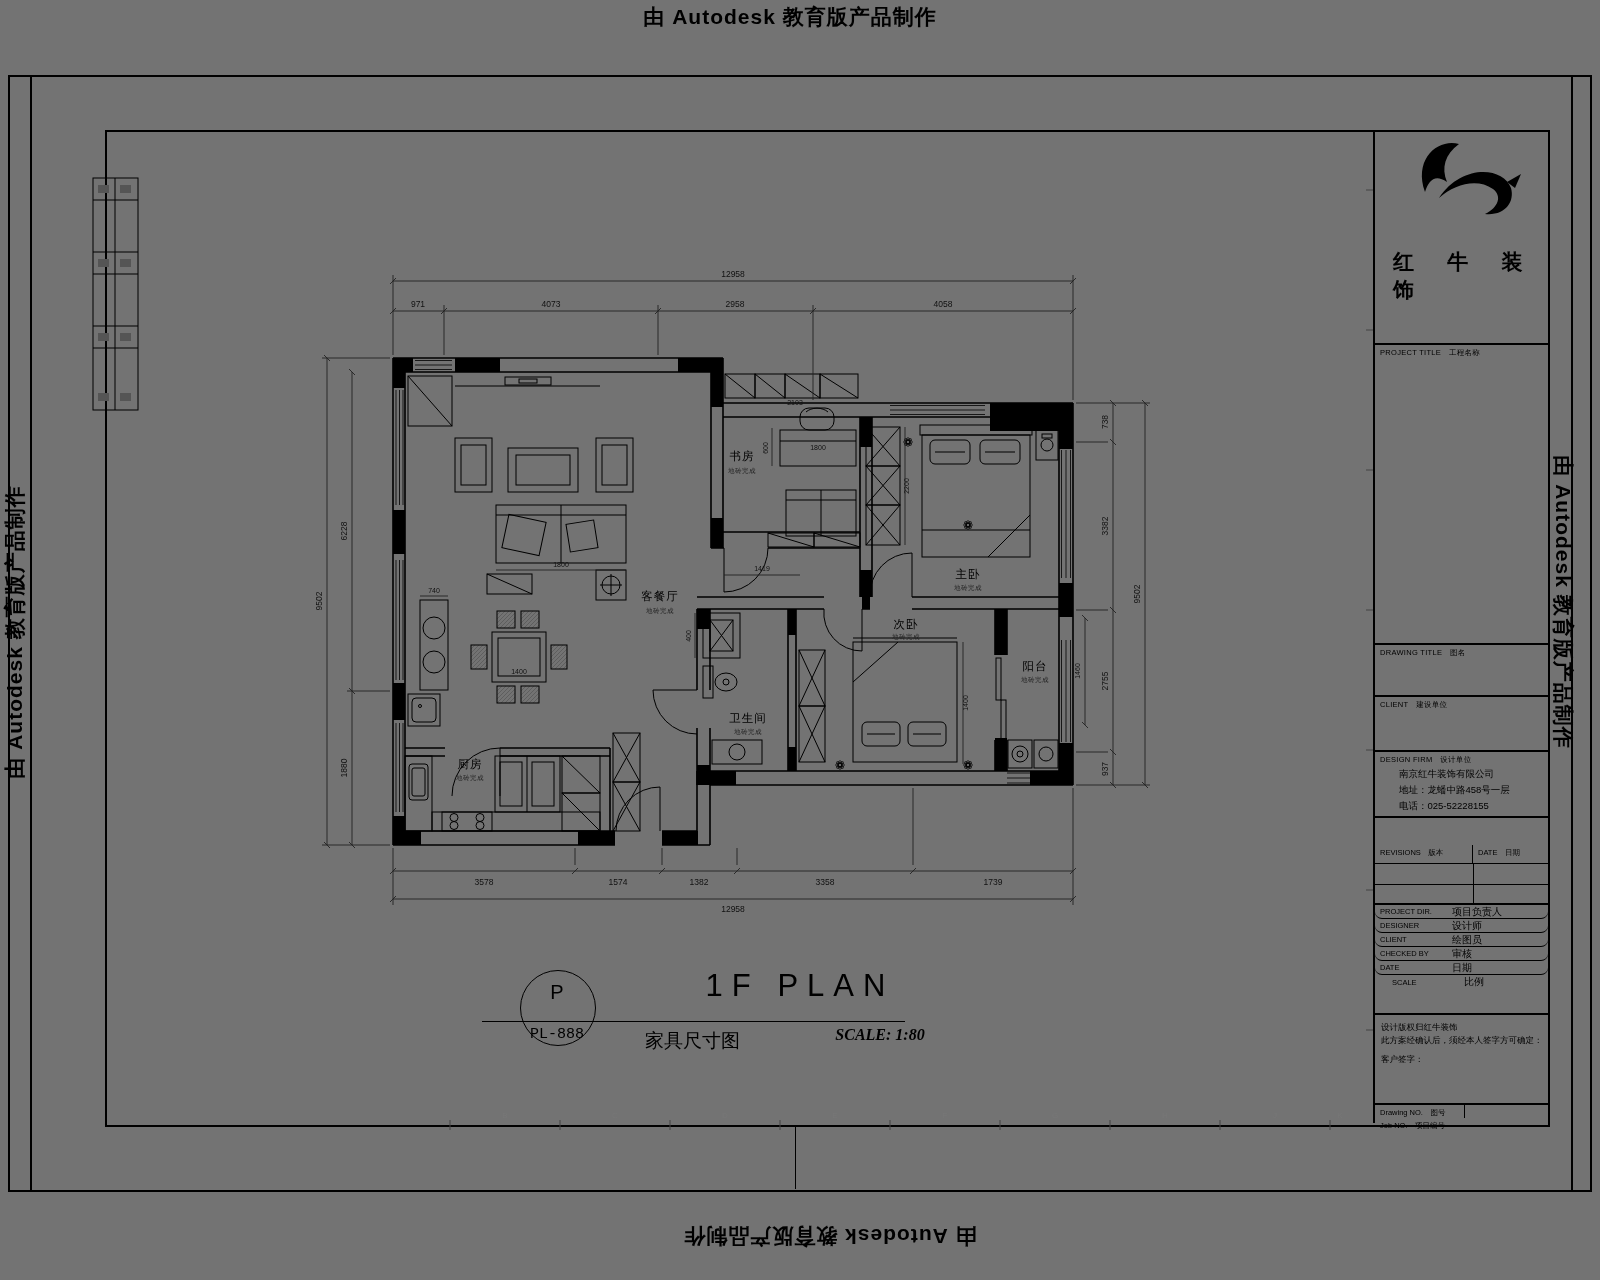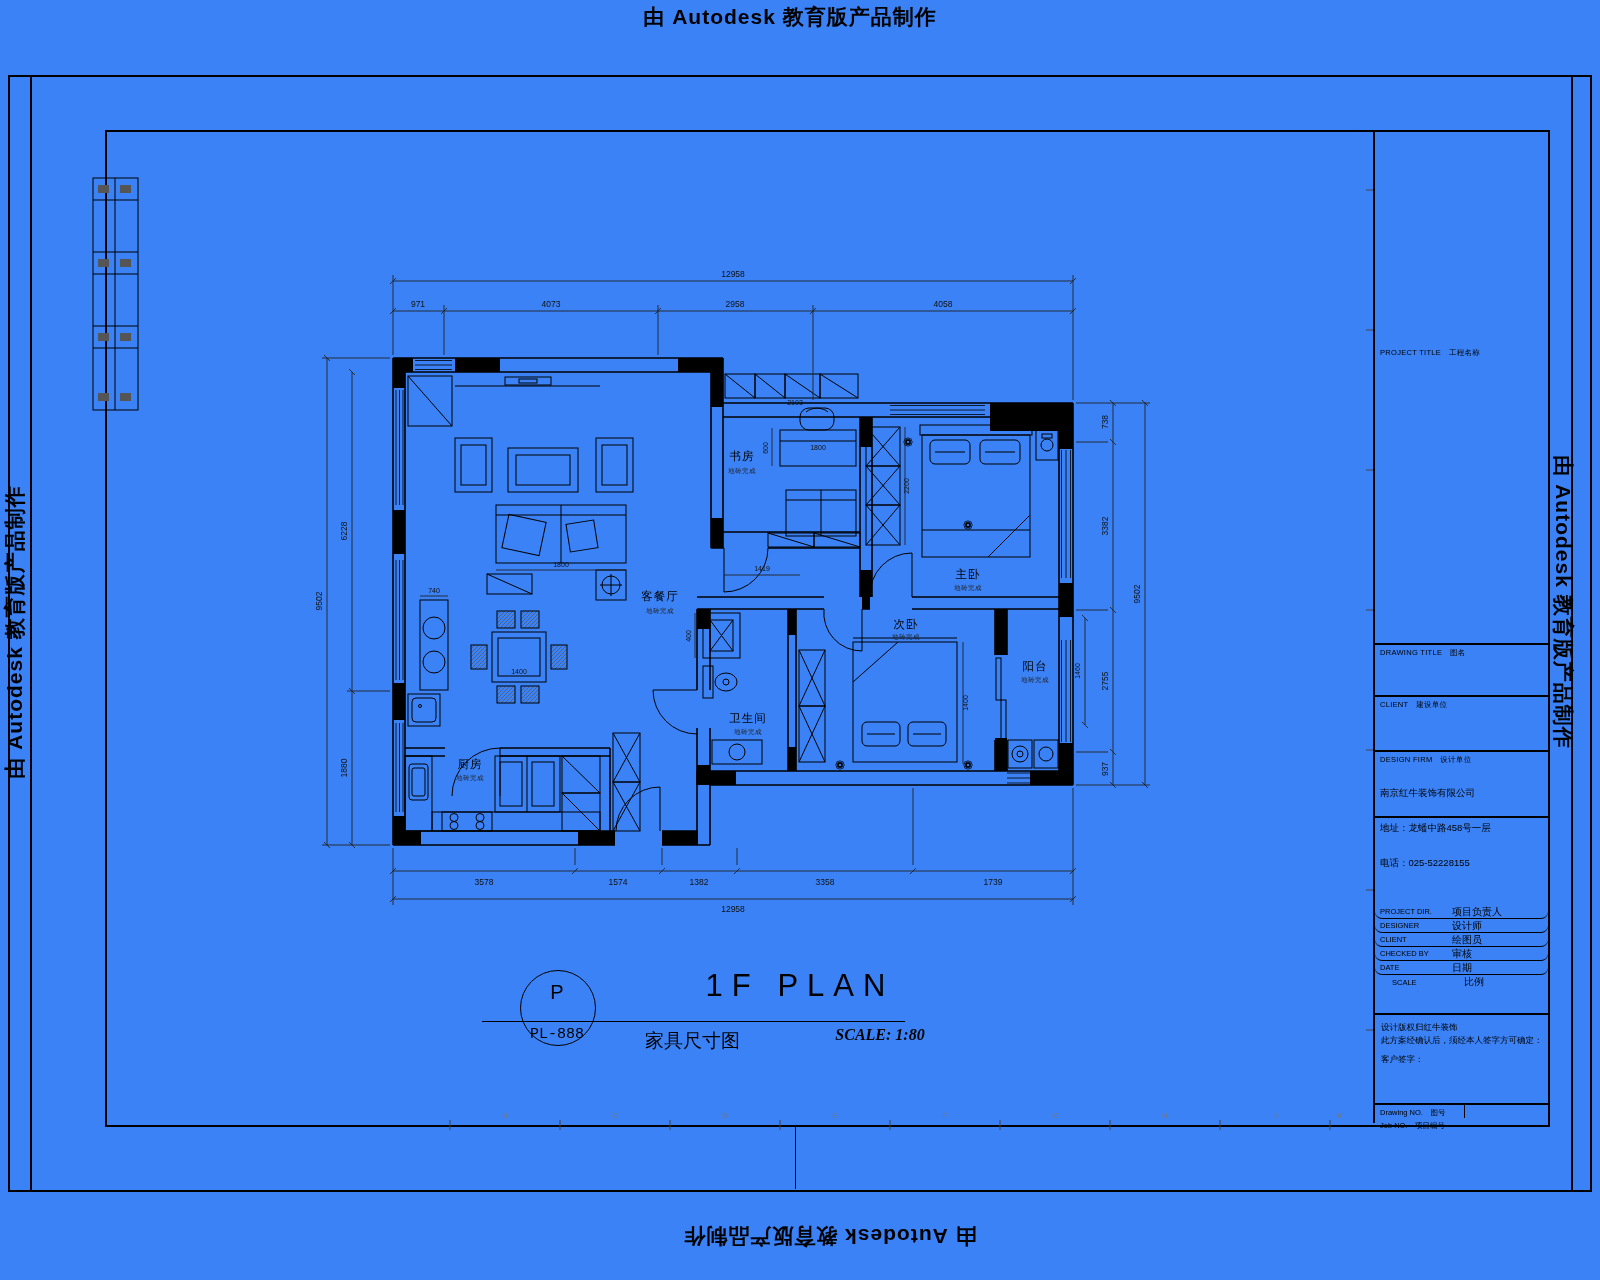--- a/index.html
+++ b/index.html
@@ -1,16 +1,16 @@
 <!DOCTYPE html>
 <html><head>
 <meta charset="utf-8">
 <style>
   html,body{margin:0;padding:0;background:#fff;}
-  .sheet{position:relative;width:1600px;height:1280px;background:#3b82f6;overflow:hidden;
+  .sheet{position:relative;width:1600px;height:1280px;background:#737373;overflow:hidden;
          font-family:"Liberation Sans","DejaVu Sans",sans-serif;color:#000;}
   .wm{position:absolute;font-size:21px;font-weight:bold;letter-spacing:1px;color:#000;
       text-align:center;white-space:nowrap;}
   .wm-top{left:390px;top:3px;width:800px;}
   .wm-bottom{left:430px;top:1222px;width:800px;transform:rotate(180deg);}
   .wm-left{left:-285px;top:618px;width:600px;transform:rotate(-90deg);}
   .wm-right{left:1263px;top:588px;width:600px;transform:rotate(90deg);}
   .outer-border{position:absolute;left:8px;top:75px;width:1580px;height:1113px;border:2px solid #000;}
   .inner-left-line{position:absolute;left:30px;top:75px;width:0;height:1115px;border-left:2px solid #000;}
   .inner-right-line{position:absolute;left:1571px;top:75px;width:0;height:1115px;border-left:2px solid #000;}
@@ -21,21 +21,21 @@
   .tblock{position:absolute;left:1373px;top:130px;width:173px;height:993px;border-left:2px solid #000;font-size:8px;}
   .tb-sec{position:absolute;left:0;width:173px;border-bottom:2px solid #000;box-sizing:border-box;}
   .tb-label{font-size:7.5px;letter-spacing:.3px;padding:3px 0 0 5px;color:#000;}
   .logo-area{top:0;height:215px;text-align:center;}
   .logo-cn1{margin-top:6px;font-family:"Liberation Serif","DejaVu Serif",serif;font-size:21px;font-weight:bold;letter-spacing:14px;text-align:left;padding-left:18px;}
   .logo-cn2{font-family:"Liberation Serif","DejaVu Serif",serif;font-size:21px;font-weight:bold;text-align:left;padding-left:18px;}
   .sec-project{top:215px;height:300px;}
   .sec-drawtitle{top:515px;height:52px;}
   .sec-client{top:567px;height:55px;}
   .sec-firm{top:622px;height:66px;}
-  .firm-line{text-align:left;padding-left:5px;font-size:9.5px;margin-top:22px;white-space:nowrap;}
+  .firm-line{text-align:left;padding-left:24px;font-size:9.5px;margin-top:3px;white-space:nowrap;}
   .sec-rev{top:715px;height:60px;}
   .rev-head{display:flex;border-bottom:1.5px solid #000;height:18px;}
   .rev-head div{padding:3px 0 0 5px;font-size:7.5px;box-sizing:border-box;}
   .rev-c1{width:98px;border-right:1.5px solid #000;}
   .rev-row{height:20px;border-bottom:1.5px solid #000;position:relative;}
   .rev-row .vline{position:absolute;left:98px;top:0;height:100%;border-left:1.5px solid #000;}
   .sec-rows{top:775px;height:110px;}
   .info-row{height:14px;border-bottom:1.5px solid #000;display:flex;align-items:center;box-sizing:border-box;border-radius:7px;}
   .info-row:last-child{border-bottom:none;padding-left:12px;}
   .info-en{width:72px;padding-left:5px;font-size:7.5px;}
@@ -415,35 +415,56 @@
 
   <div class="pt-line"></div>
   <div class="pt-bubble"></div>
   <div class="pt-p">P</div>
   <div class="pt-code">PL-888</div>
   <div class="pt-en">1F PLAN</div>
   <div class="pt-cn">家具尺寸图</div>
   <div class="pt-scale">SCALE: 1:80</div>
 
   <div class="tblock">
+    <div class="tb-sec logo-area">
+      <svg width="150" height="110" viewBox="0 0 150 110">
+        <path d="M38,62 C26,28 52,8 72,14 C58,24 54,38 60,52 C48,44 42,50 38,62 Z" fill="#000"></path>
+        <path d="M52,68 C74,34 116,36 124,58 C128,72 118,86 98,84 C112,77 115,66 106,59 C90,48 68,54 52,68 Z" fill="#000"></path>
+        <path d="M120,52 L134,44 L128,58 Z" fill="#000"></path>
+      </svg>
+      <div class="logo-cn1">红 牛 装</div>
+      <div class="logo-cn2">饰</div>
+    </div>
     <div class="tb-sec sec-project">
       <div class="tb-label">PROJECT TITLE　工程名称</div>
     </div>
     <div class="tb-sec sec-drawtitle">
       <div class="tb-label">DRAWING TITLE　图名</div>
     </div>
     <div class="tb-sec sec-client">
       <div class="tb-label">CLIENT　建设单位</div>
     </div>
     <div class="tb-sec sec-firm">
       <div class="tb-label">DESIGN FIRM　设计单位</div>
       <div class="firm-line">南京红牛装饰有限公司</div>
       <div class="firm-line">地址：龙蟠中路458号一层</div>
       <div class="firm-line">电话：025-52228155</div>
     </div>
+    <div class="tb-sec sec-rev">
+      <div class="rev-head">
+        <div class="rev-c1">REVISIONS　版本</div>
+        <div>DATE　日期</div>
+      </div>
+      <div class="rev-row">
+          <div class="vline"></div>
+        </div>
+      <div class="rev-row" style="border-bottom:none;">
+          <div class="vline"></div>
+        </div>
+    </div>
     <div class="tb-sec sec-rows">
       <div class="info-row">
         <span class="info-en">PROJECT DIR.</span>
         <span class="info-cn">项目负责人</span>
       </div>
       <div class="info-row">
         <span class="info-en">DESIGNER</span>
         <span class="info-cn">设计师</span>
       </div>
       <div class="info-row">

